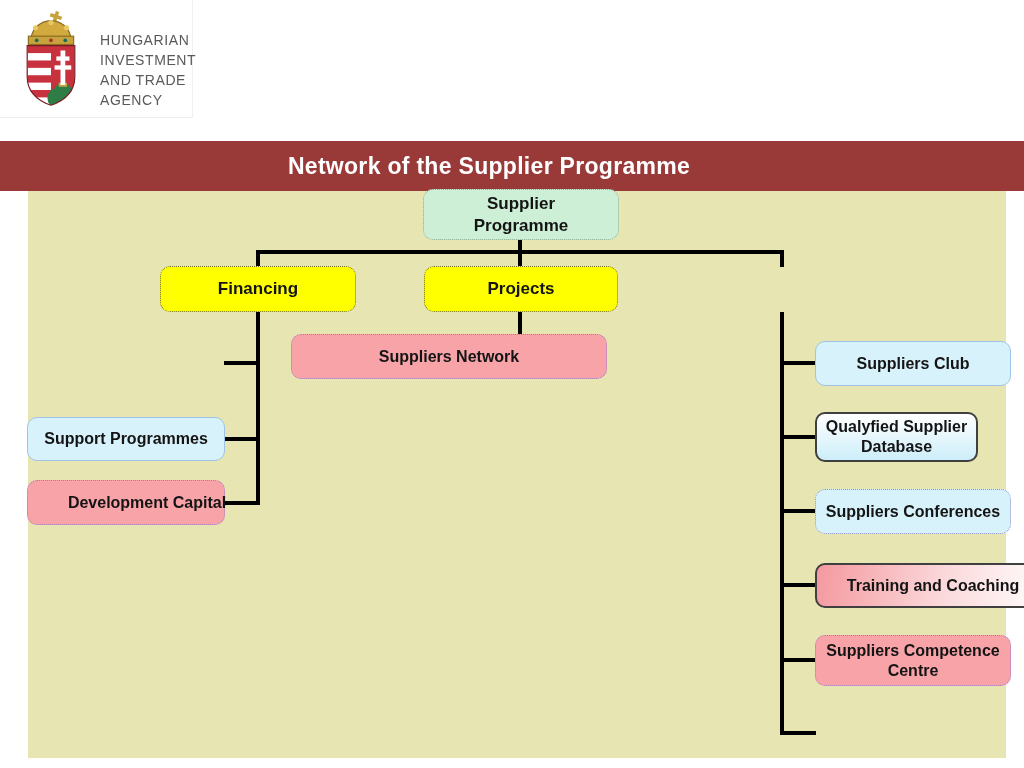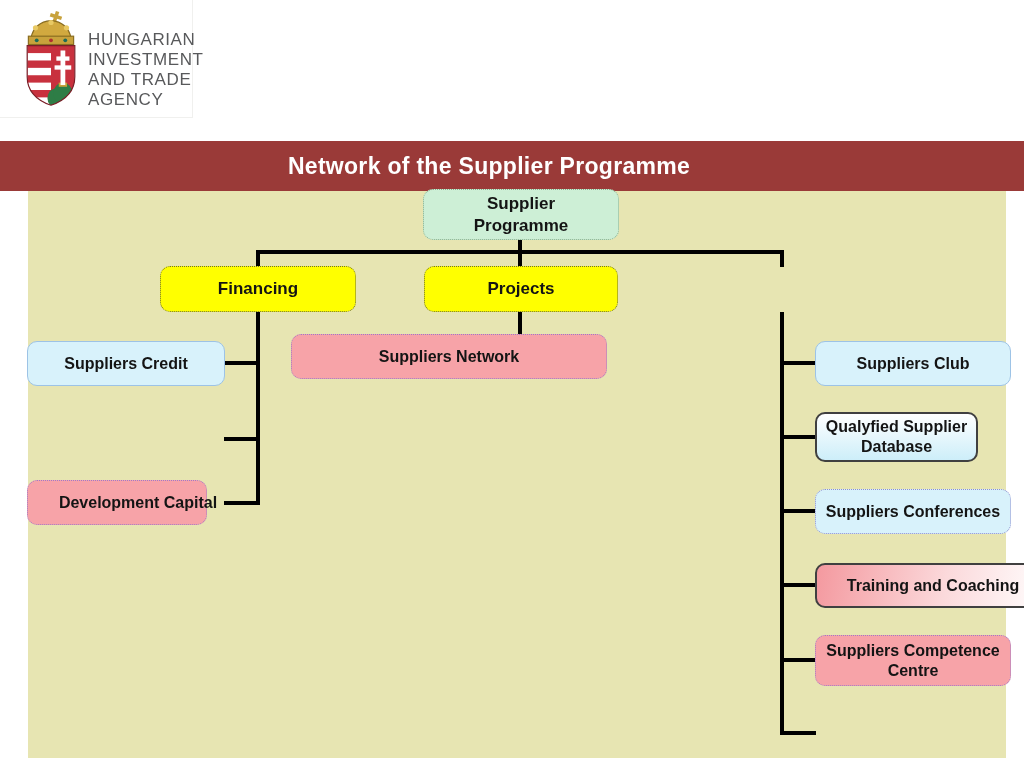--- a/index.html
+++ b/index.html
@@ -19,23 +19,23 @@
   }
   .logo-panel {
     position: absolute; left: 0; top: 0; width: 193px; height: 118px;
     background: #ffffff;
     border-right: 1px solid #f0f0ee;
     border-bottom: 1px solid #f0f0ee;
     display: flex; align-items: flex-start;
   }
   .coa { position: absolute; left: 12px; top: 10px; }
   .logo-text {
-    position: absolute; left: 88px; top: 30px;
+    position: absolute; left: 100px; top: 30px;
     color: #58595b;
-    font-size: 17px; line-height: 20px; font-weight: 400;
+    font-size: 14px; line-height: 20px; font-weight: 400;
     letter-spacing: 0.6px;
   }
 
   
   .title-bar {
     position: absolute; left: 0; top: 141px; width: 1024px; height: 50px;
     background: #9a3a38;
     display: flex; align-items: center; justify-content: center;
   }
   .title-bar .title {
@@ -170,24 +170,24 @@
     <div class="lbl">Programme</div>
   </div>
 
   <div class="node yellow" style="left:160px; top:266px; width:196px; height:46px;">
     <div class="lbl">Financing</div>
   </div>
   <div class="node yellow" style="left:424px; top:266px; width:194px; height:46px;">
     <div class="lbl">Projects</div>
   </div>
 
-  <div class="node blue-solid" style="left:27px; top:341px; width:198px; height:45px;">
-    <div class="lbl">Suppliers Credit</div>
-  </div>
-  <div class="node pink-dotted" style="left:27px; top:480px; width:180px; height:45px;padding-left:42px;">
+  <div class="node blue-solid" style="left:27px; top:417px; width:198px; height:44px;">
+    <div class="lbl">Support Programmes</div>
+  </div>
+  <div class="node pink-dotted" style="left:27px; top:480px; width:198px; height:45px;padding-left:42px;">
     <div class="lbl">Development Capital</div>
   </div>
 
   <div class="node pink-dotted z2" style="left:291px; top:334px; width:316px; height:45px;">
     <div class="lbl">Suppliers Network</div>
   </div>
 
   <div class="node blue-solid" style="left:815px; top:341px; width:196px; height:45px;">
     <div class="lbl">Suppliers Club</div>
   </div>

